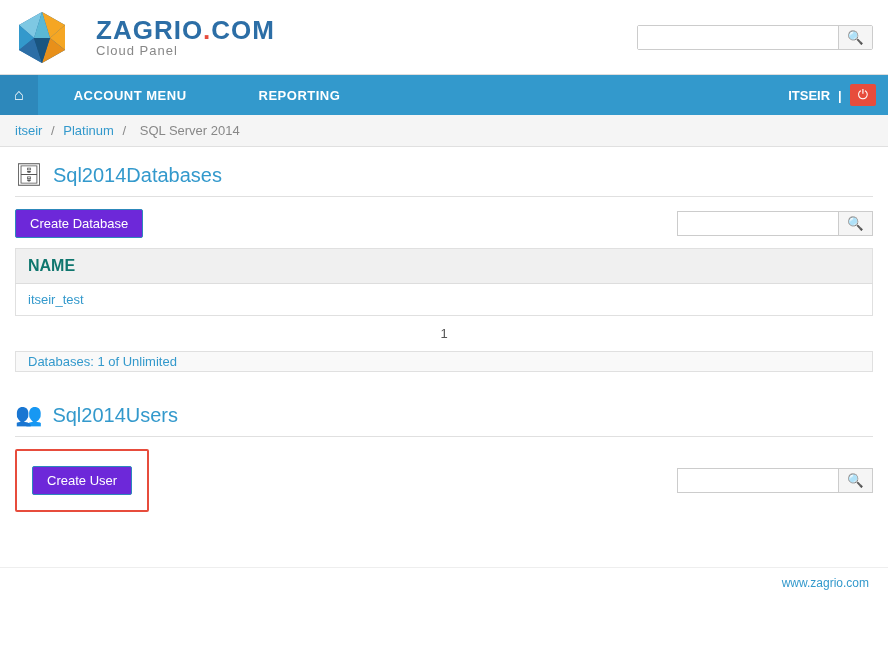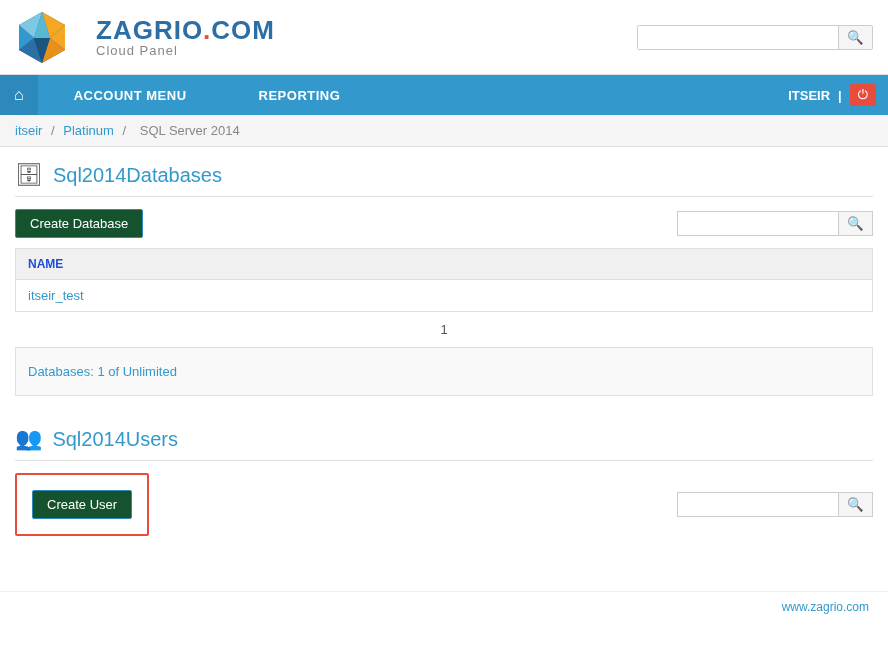--- a/index.html
+++ b/index.html
@@ -159,21 +159,21 @@
 
     
     .toolbar-row {
       display: flex;
       align-items: center;
       justify-content: space-between;
       margin-bottom: 10px;
     }
 
     .btn-primary {
-      background: #14532d;
+      background: #6d28d9;
       color: #fff;
       border: 1px solid #2d88bb;
       padding: 6px 14px;
       font-size: 13px;
       cursor: pointer;
       border-radius: 2px;
     }
 
     .search-box {
       display: flex;
@@ -201,23 +201,23 @@
       width: 100%;
       border-collapse: collapse;
       border: 1px solid #e0e0e0;
     }
     .data-table thead tr {
       background: #f0f0f0;
     }
     .data-table th {
       text-align: left;
       padding: 8px 12px;
-      font-size: 12px;
+      font-size: 16px;
       font-weight: bold;
-      color: #1d4ed8;
+      color: #0f766e;
       border-bottom: 1px solid #ddd;
       text-transform: uppercase;
     }
     .data-table td {
       padding: 8px 12px;
       border-bottom: 1px solid #eee;
       color: #3399cc;
     }
     .data-table tr:last-child td { border-bottom: none; }
 
@@ -226,21 +226,21 @@
       text-align: center;
       padding: 10px 0;
       color: #555;
       font-size: 13px;
     }
 
     
     .info-row {
       background: #f9f9f9;
       border: 1px solid #e0e0e0;
-      padding: 16px 12px;
+      padding: 2px 12px;
       font-size: 13px;
       color: #555;
       margin-top: 0;
     }
     .info-row span { color: #3399cc; }
 
     
     .btn-highlight-wrapper {
       border: 2px solid #e74c3c;
       display: inline-block;

